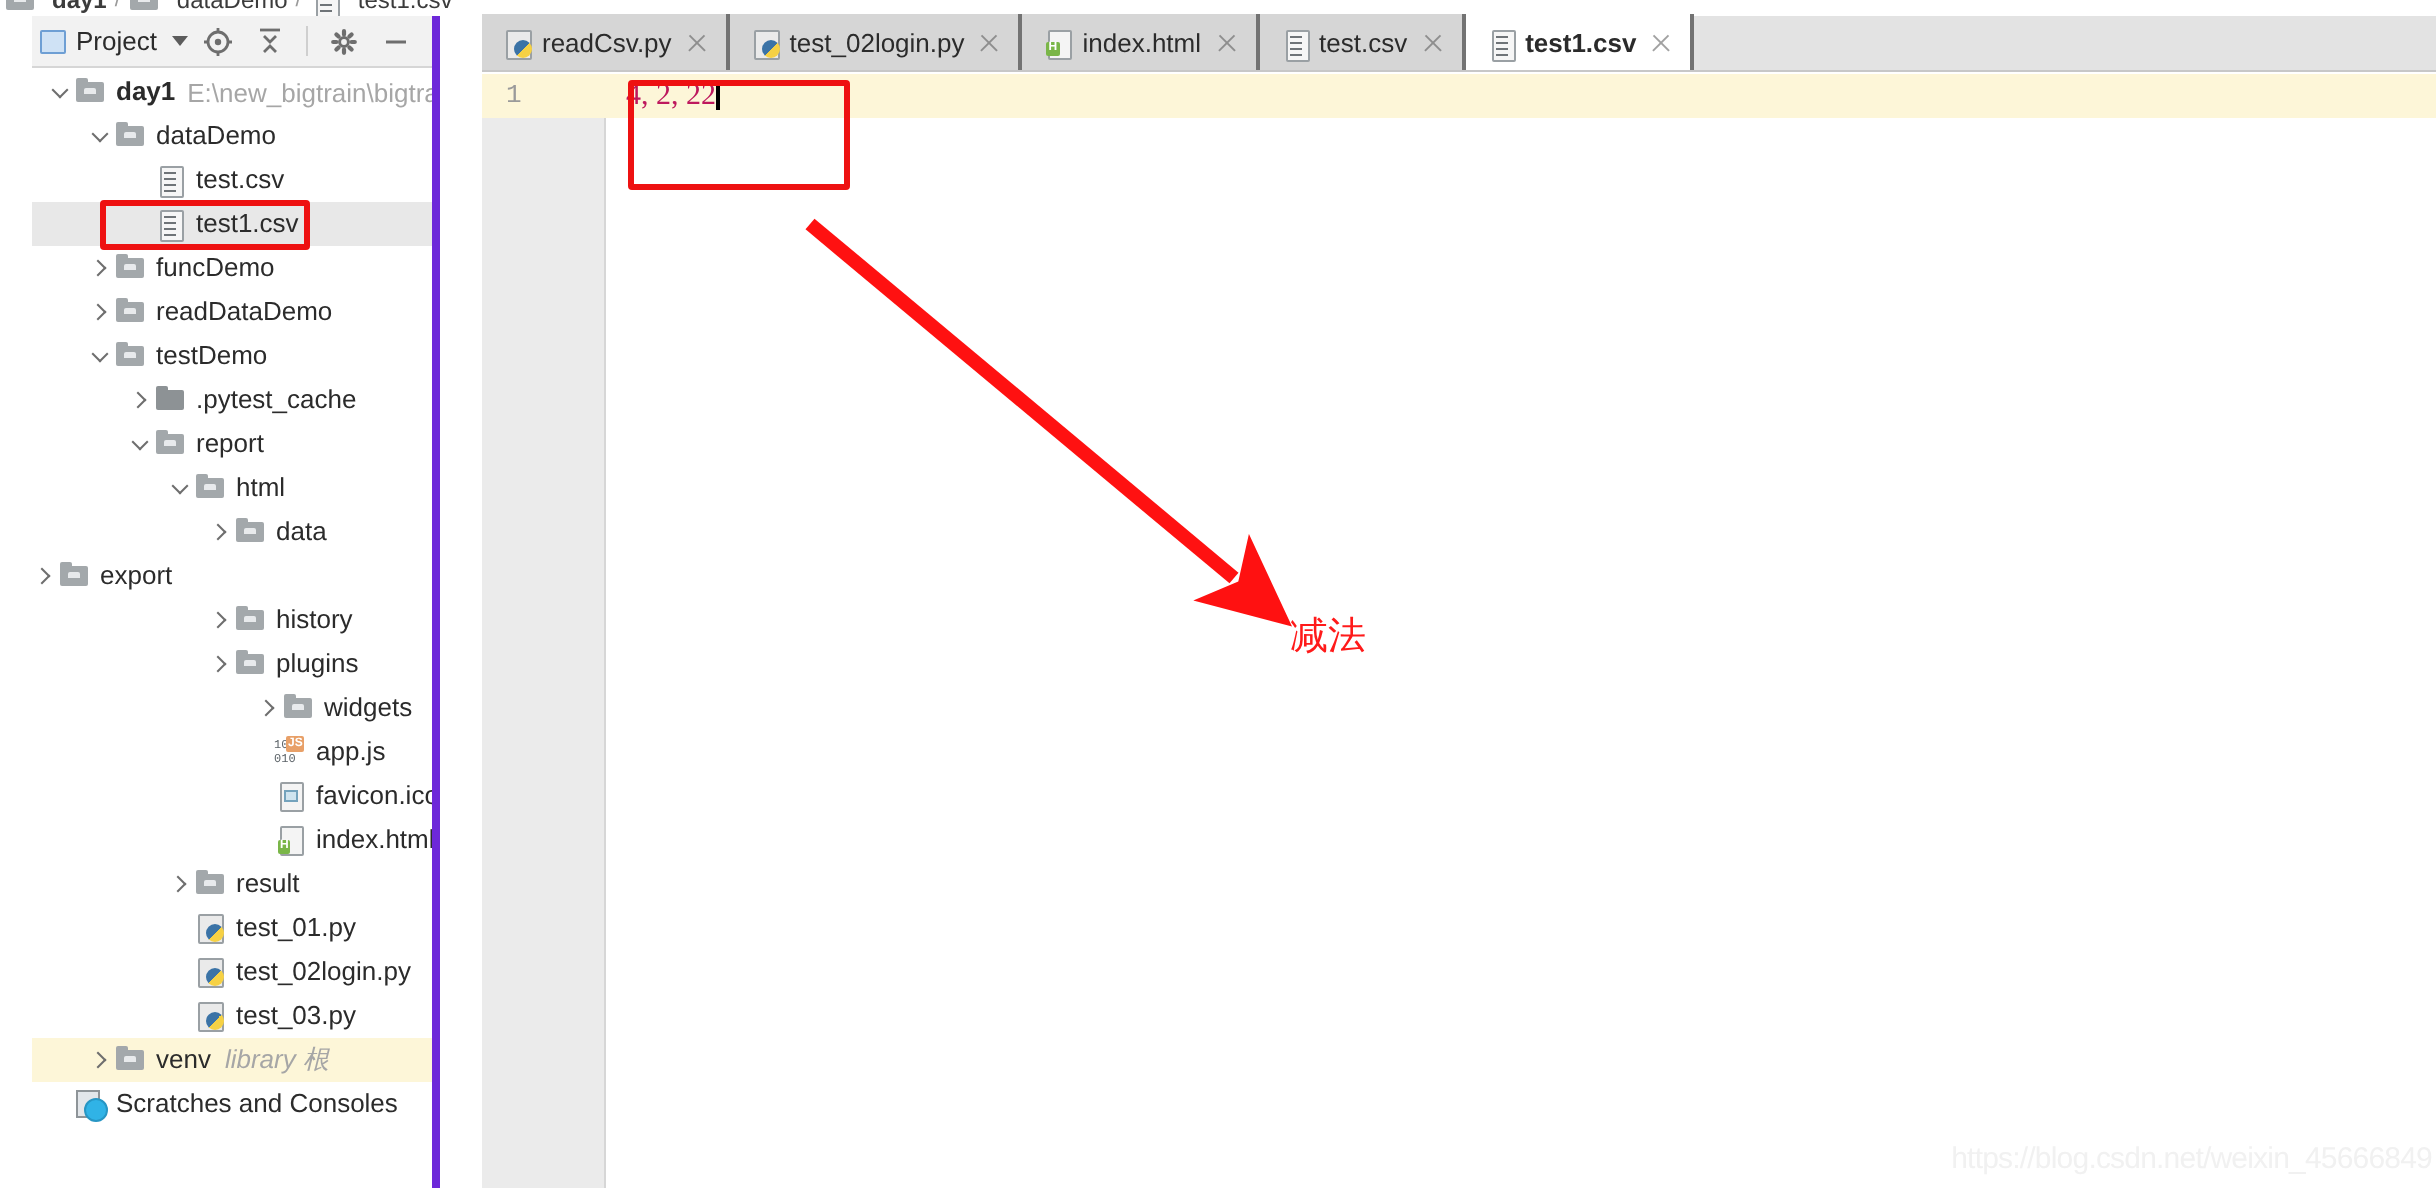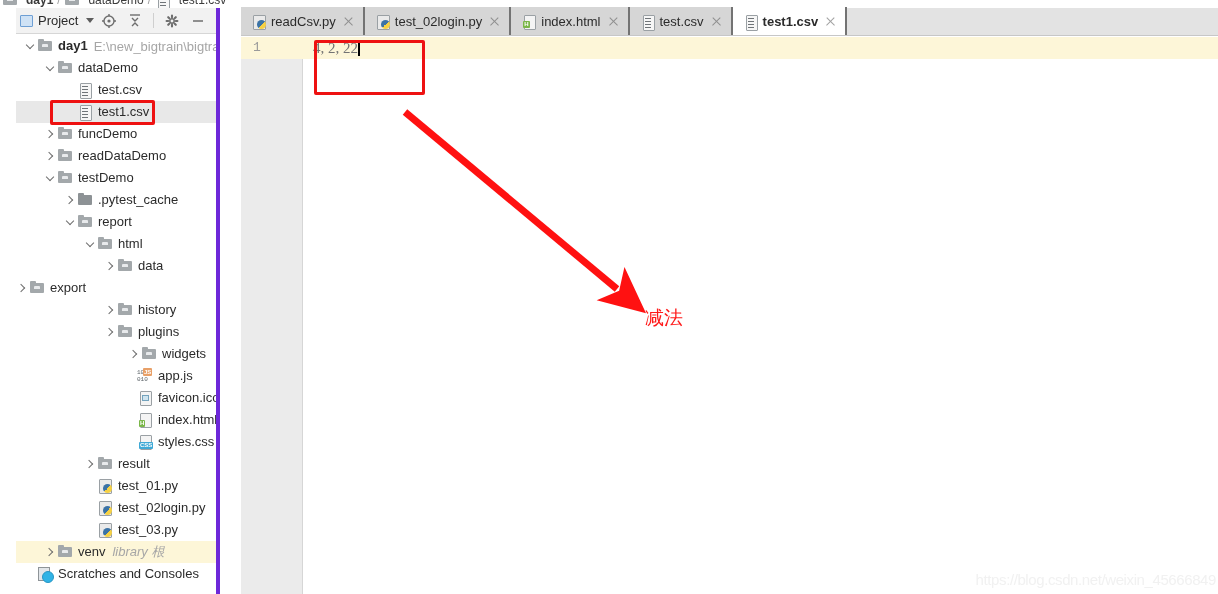--- a/index.html
+++ b/index.html
@@ -198,21 +198,21 @@
     position: absolute; left: 0; top: 0; right: 0; height: 22px; background: #fdf6d8;
   }
   .lineno {
     position: absolute; left: 0; top: 0; width: 62px; height: 22px;
     text-align: left; padding-left: 12px; line-height: 22px;
     font-family: "Liberation Mono", monospace; font-size: 13px; color: #9a9a9a;
     background: #fdf6d8;
   }
   .code {
     position: absolute; left: 72px; top: 0; height: 22px; line-height: 22px;
-    font-family: "Liberation Serif", serif; font-size: 15px; color: #737373;
+    font-family: "Liberation Serif", serif; font-size: 15px; color: #be185d;
     white-space: pre;
   }
   .caret {
     display: inline-block; width: 1.6px; height: 15px; background: #000;
     vertical-align: -3px; margin-left: 0px;
   }
 
   
   .anno-layer { position: absolute; left: 0; top: 0; width: 1218px; height: 594px; pointer-events: none; }
   .anno-text {
@@ -403,27 +403,20 @@
           </span>
           <span class="lbl">favicon.ico</span>
         </div>
         <div class="row" style="padding-left: 108px;">
           <span class="arrow spacer"></span>
           <span class="ficon ic-doc">
             <span class="badge" style="background: rgb(122, 182, 72);">H</span>
           </span>
           <span class="lbl">index.html</span>
         </div>
-        <div class="row" style="padding-left: 108px;">
-          <span class="arrow spacer"></span>
-          <span class="ficon ic-doc">
-            <span class="badge" style="background: rgb(63, 169, 214);">CSS</span>
-          </span>
-          <span class="lbl">styles.css</span>
-        </div>
         <div class="row" style="padding-left: 68px;">
           <span class="arrow">
             <span class="chev right"></span>
           </span>
           <span class="ficon ic-folder-mod"></span>
           <span class="lbl">result</span>
         </div>
         <div class="row" style="padding-left: 68px;">
           <span class="arrow spacer"></span>
           <span class="ficon ic-py"></span>

